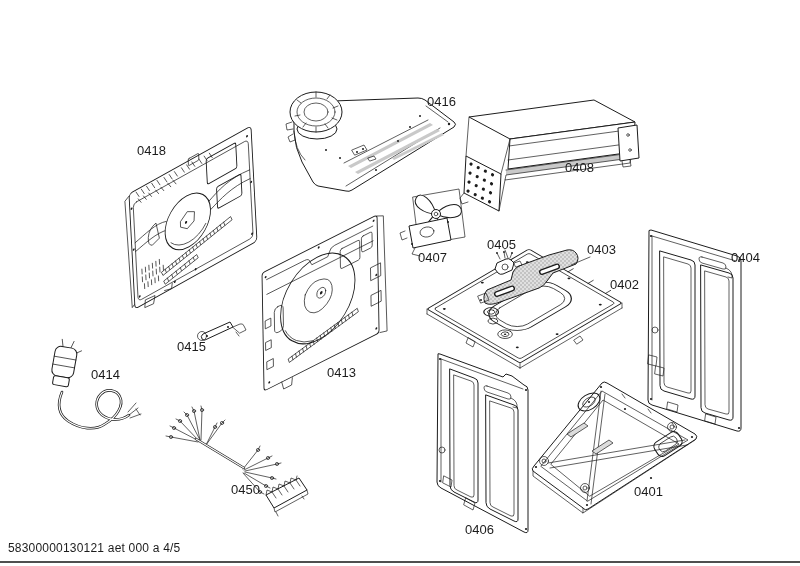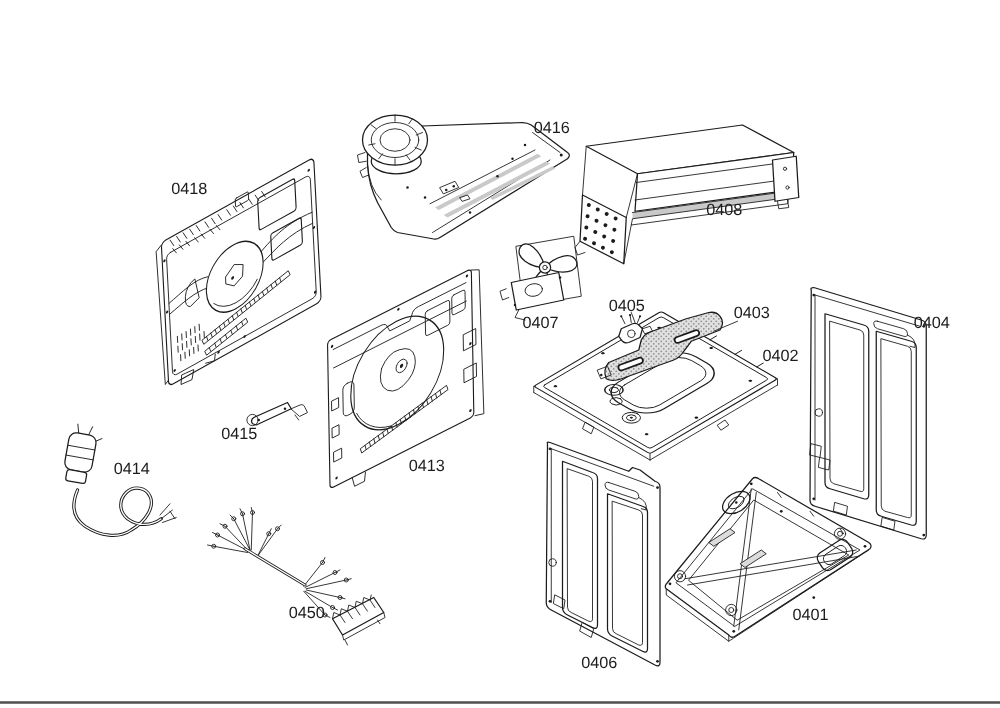--- a/index.html
+++ b/index.html
@@ -326,14 +326,15 @@
     <text class="lbl" x="731" y="262">0404</text>
     <text class="lbl" x="177" y="351">0415</text>
     <text class="lbl" x="327" y="377">0413</text>
     <text class="lbl" x="91" y="379">0414</text>
     <text class="lbl" x="231" y="494">0450</text>
     <text class="lbl" x="634" y="496">0401</text>
     <text class="lbl" x="465" y="534">0406</text>
   </g>
 </svg>
 
+<div class="footer">58300000130121 aet 000 a 4/5</div>
 <div class="page-rule"></div>
 </div>
 
 </body></html>

